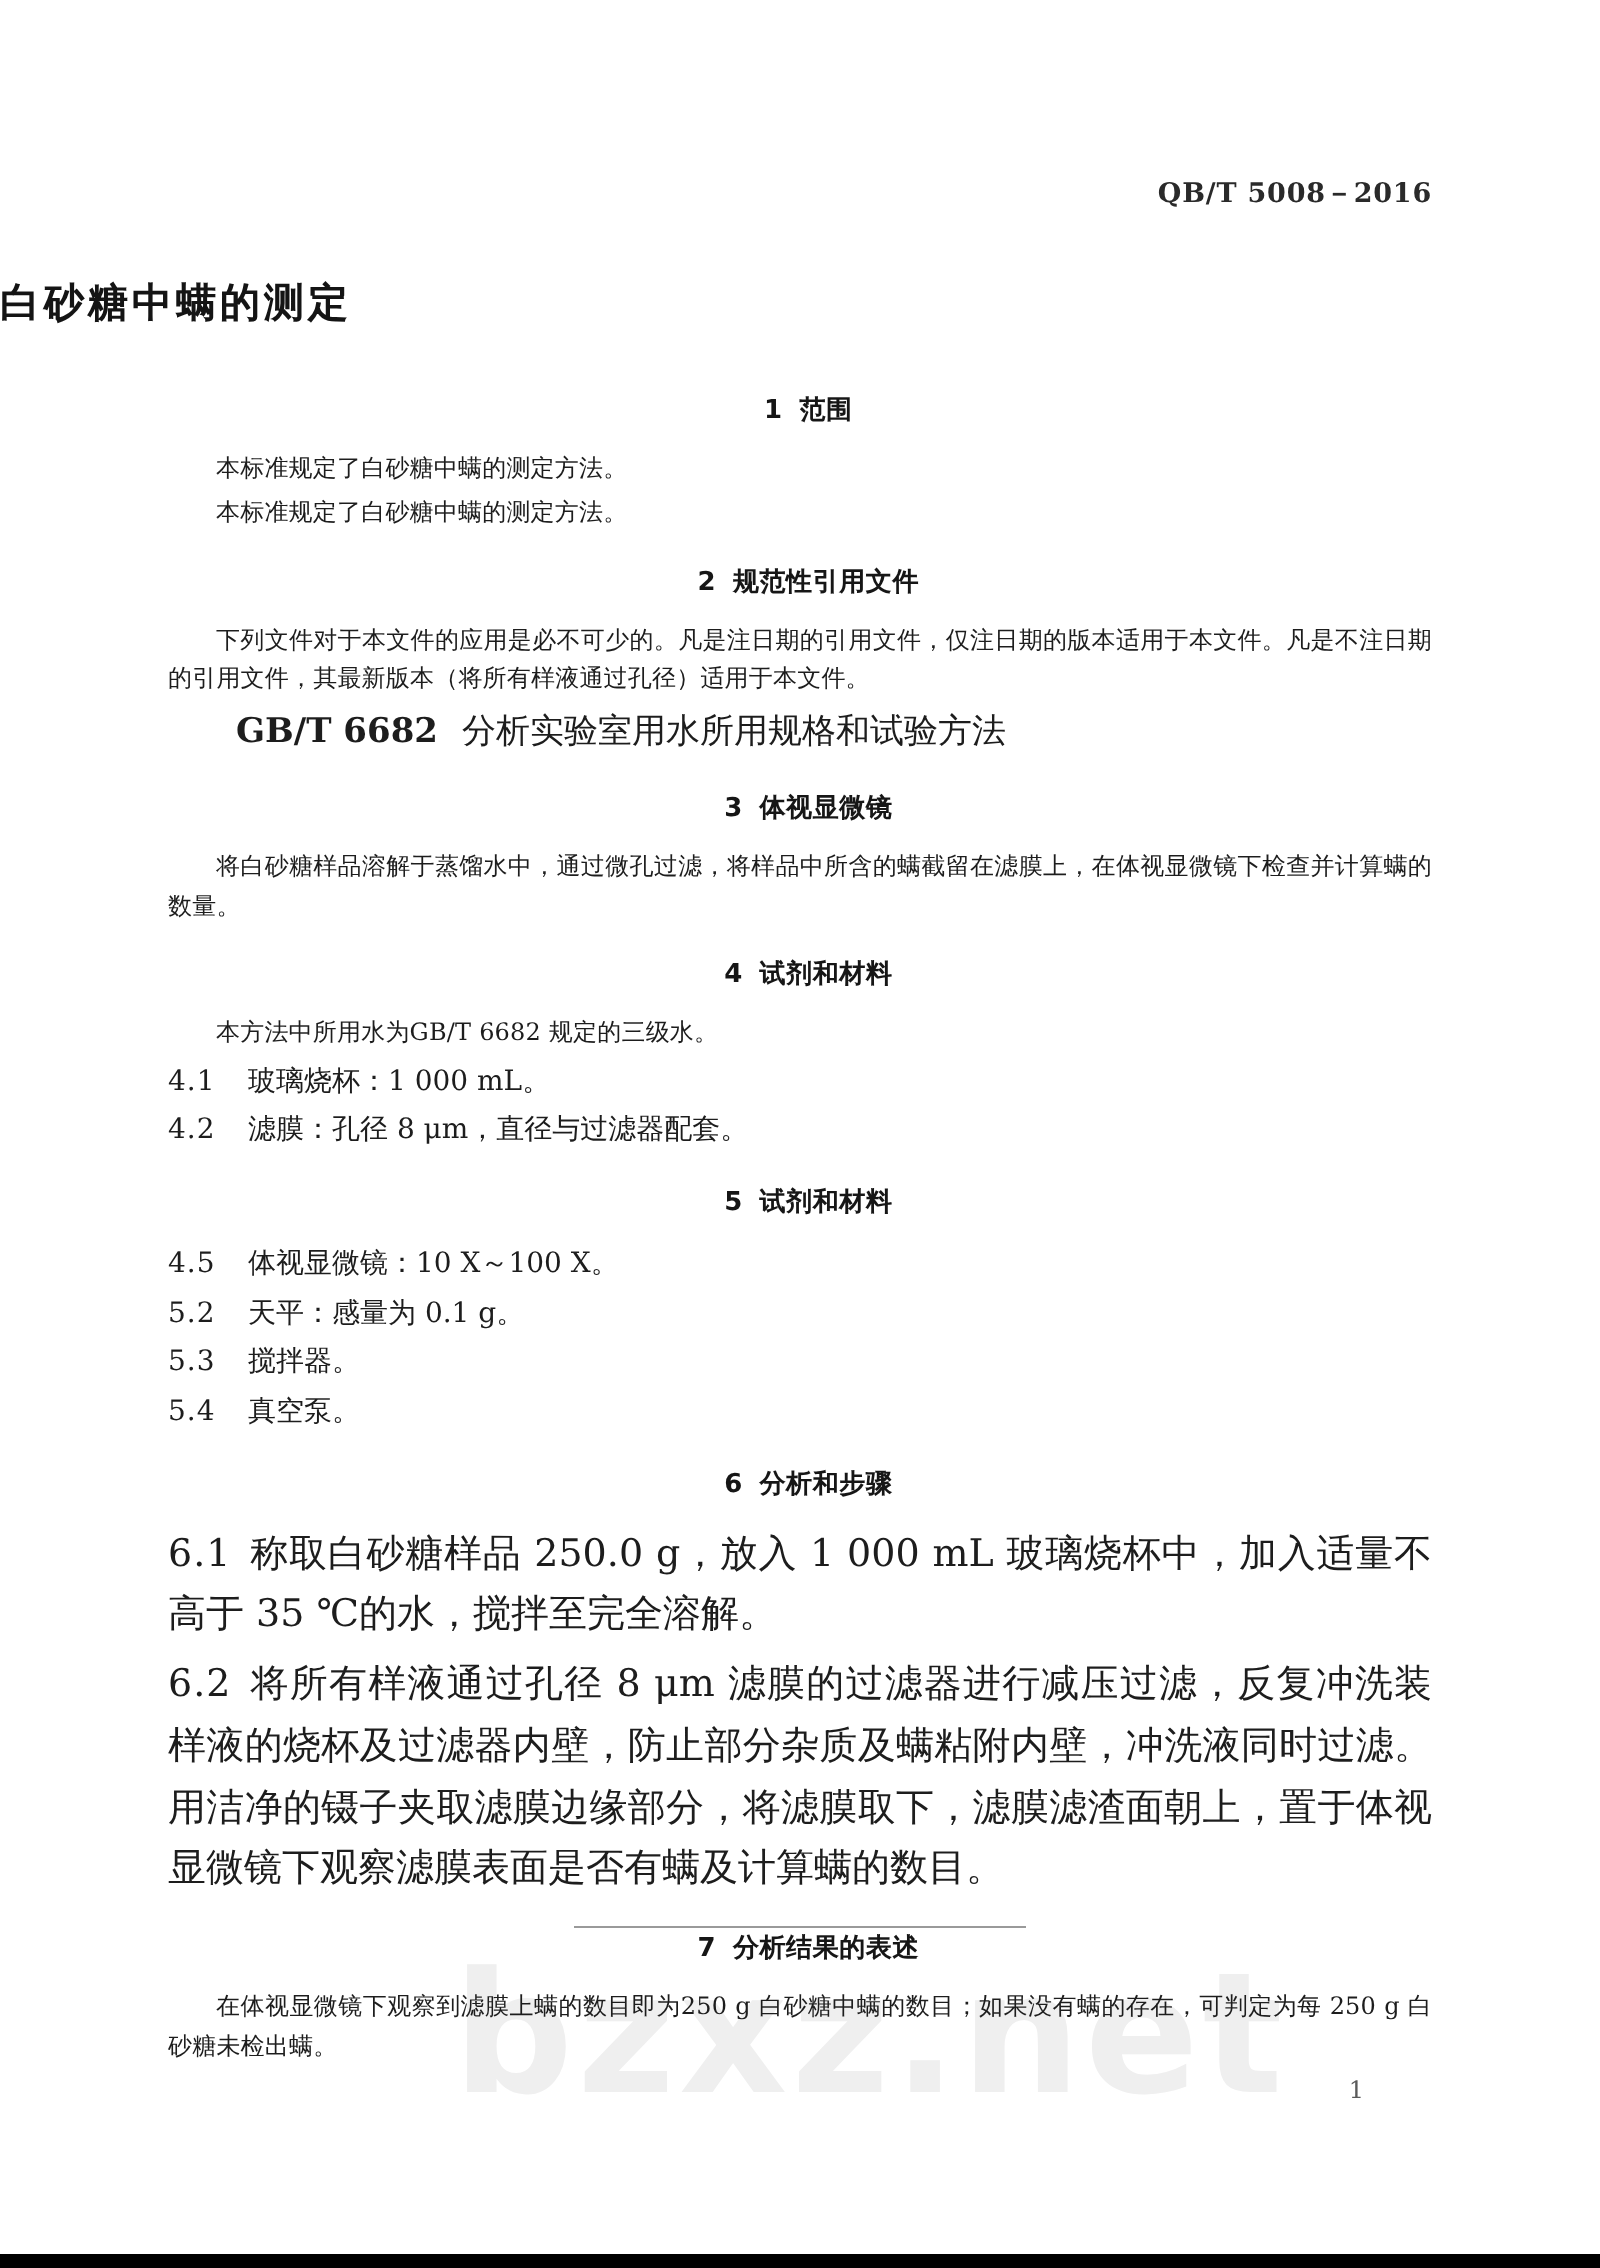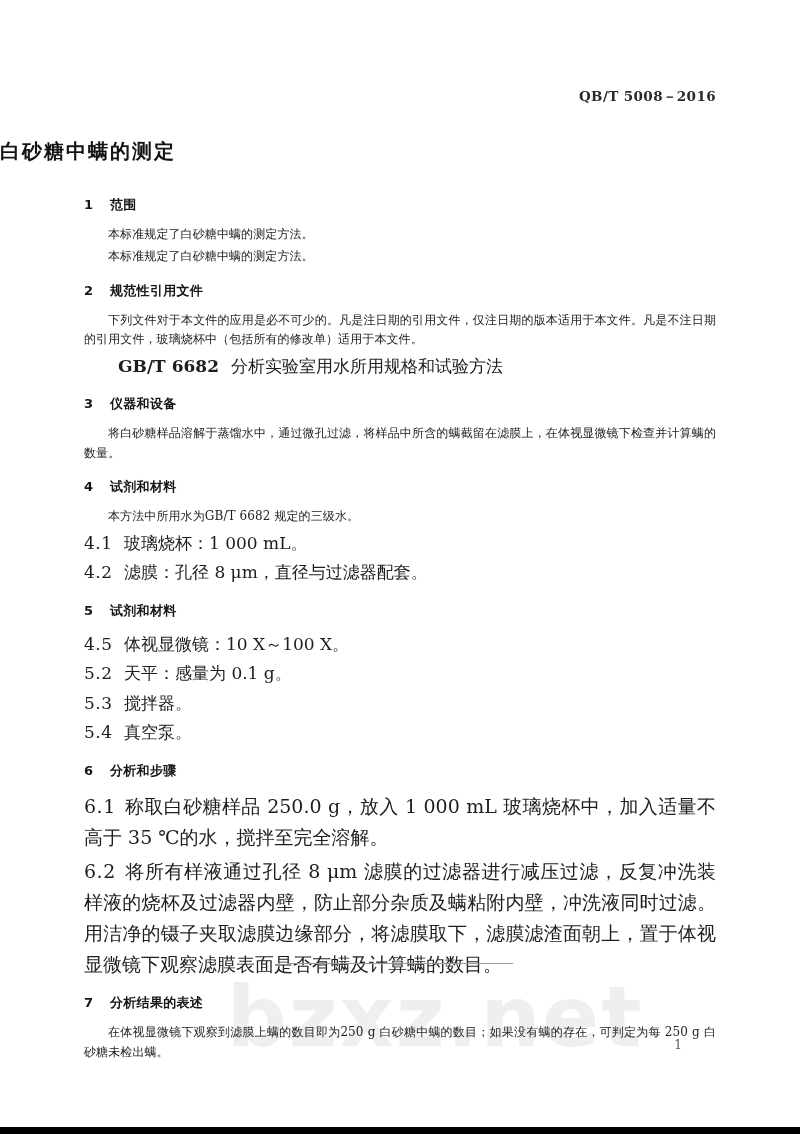--- a/index.html
+++ b/index.html
@@ -83,20 +83,21 @@
   }
 
   .sec-head {
     font-family: "DejaVu Sans", "Liberation Sans", sans-serif;
     font-weight: 700;
     font-size: 13px;
     color: #161616;
     margin: 0 0 11px 0;
     letter-spacing: 0.3px;
     white-space: nowrap;
+    text-align: center;
   }
   .sec-head .num {
     display: inline-block;
     width: 26px;
   }
   .sec-block { margin-bottom: 15px; }
   .sec-block:last-child { margin-bottom: 16px; }
 
   p.para {
     margin: 0 0 3px 0;
@@ -107,21 +108,21 @@
     color: #1d1d1d;
     letter-spacing: 0.1px;
   }
   p.para:last-child { margin-bottom: 0; }
   p.indent { text-indent: 2em; }
 
   
   .clause {
     display: flex;
     align-items: flex-end;
-    font-size: 17px;
+    font-size: 14px;
     line-height: 1.62;
     margin: 0 0 2px 0;
     color: #1d1d1d;
   }
   .clause .cnum {
     flex: 0 0 auto;
     width: 40px;
     letter-spacing: 0.5px;
   }
   .clause .ctext {
@@ -191,29 +192,29 @@
         <span class="num">1</span><span>范围</span>
       </div>
       <p class="para indent">本标准规定了白砂糖中螨的测定方法。</p>
       <p class="para indent">本标准规定了白砂糖中螨的测定方法。</p>
     </div>
 
     <div class="sec-block">
       <div class="sec-head">
         <span class="num">2</span><span>规范性引用文件</span>
       </div>
-      <p class="para indent">下列文件对于本文件的应用是必不可少的。凡是注日期的引用文件，仅注日期的版本适用于本文件。凡是不注日期的引用文件，玻璃烧杯中（包括所有的修改单）适用于本文件。</p>
+      <p class="para indent">下列文件对于本文件的应用是必不可少的。凡是注日期的引用文件，仅注日期的版本适用于本文件。凡是不注日期的引用文件，其最新版本（将所有样液通过孔径）适用于本文件。</p>
       <p class="ref-line">
         <span class="ref-id">GB/T 6682</span><span>分析实验室用水所用规格和试验方法</span>
       </p>
     </div>
 
     <div class="sec-block">
       <div class="sec-head">
-        <span class="num">3</span><span>仪器和设备</span>
+        <span class="num">3</span><span>体视显微镜</span>
       </div>
       <p class="para indent">将白砂糖样品溶解于蒸馏水中，通过微孔过滤，将样品中所含的螨截留在滤膜上，在体视显微镜下检查并计算螨的数量。</p>
     </div>
 
     <div class="sec-block">
       <div class="sec-head">
         <span class="num">4</span><span>试剂和材料</span>
       </div>
       <p class="para indent">本方法中所用水为GB/T 6682 规定的三级水。</p>
       <div class="clause">

